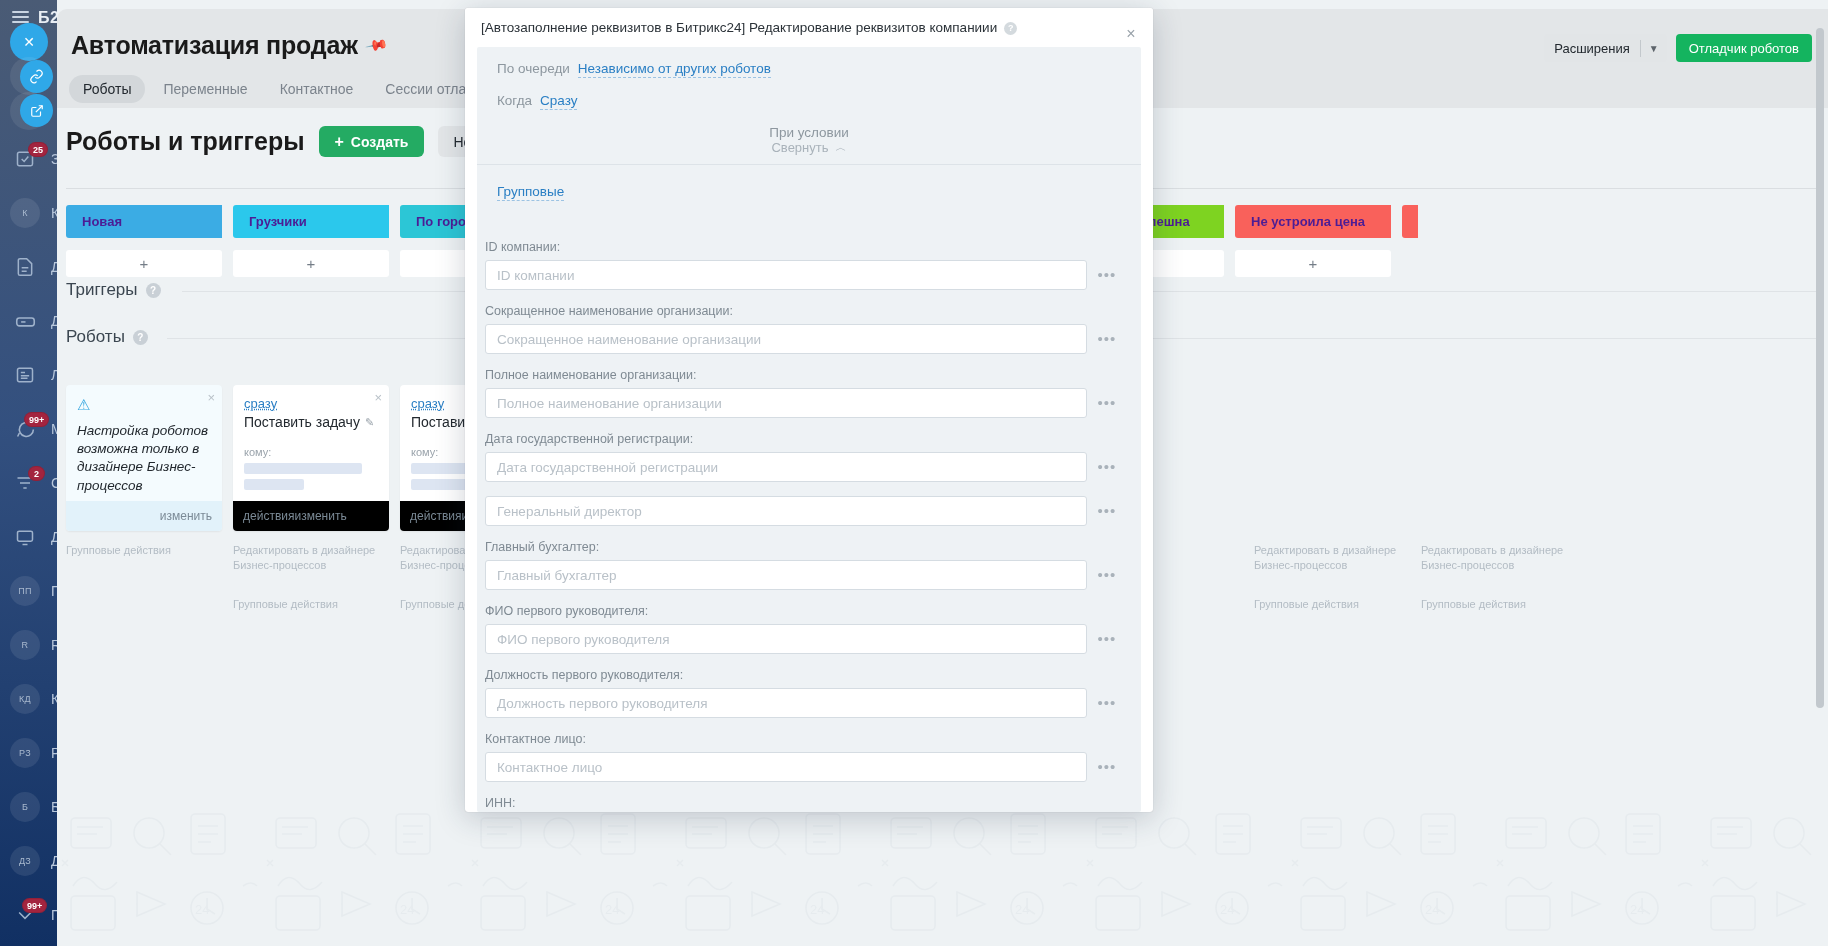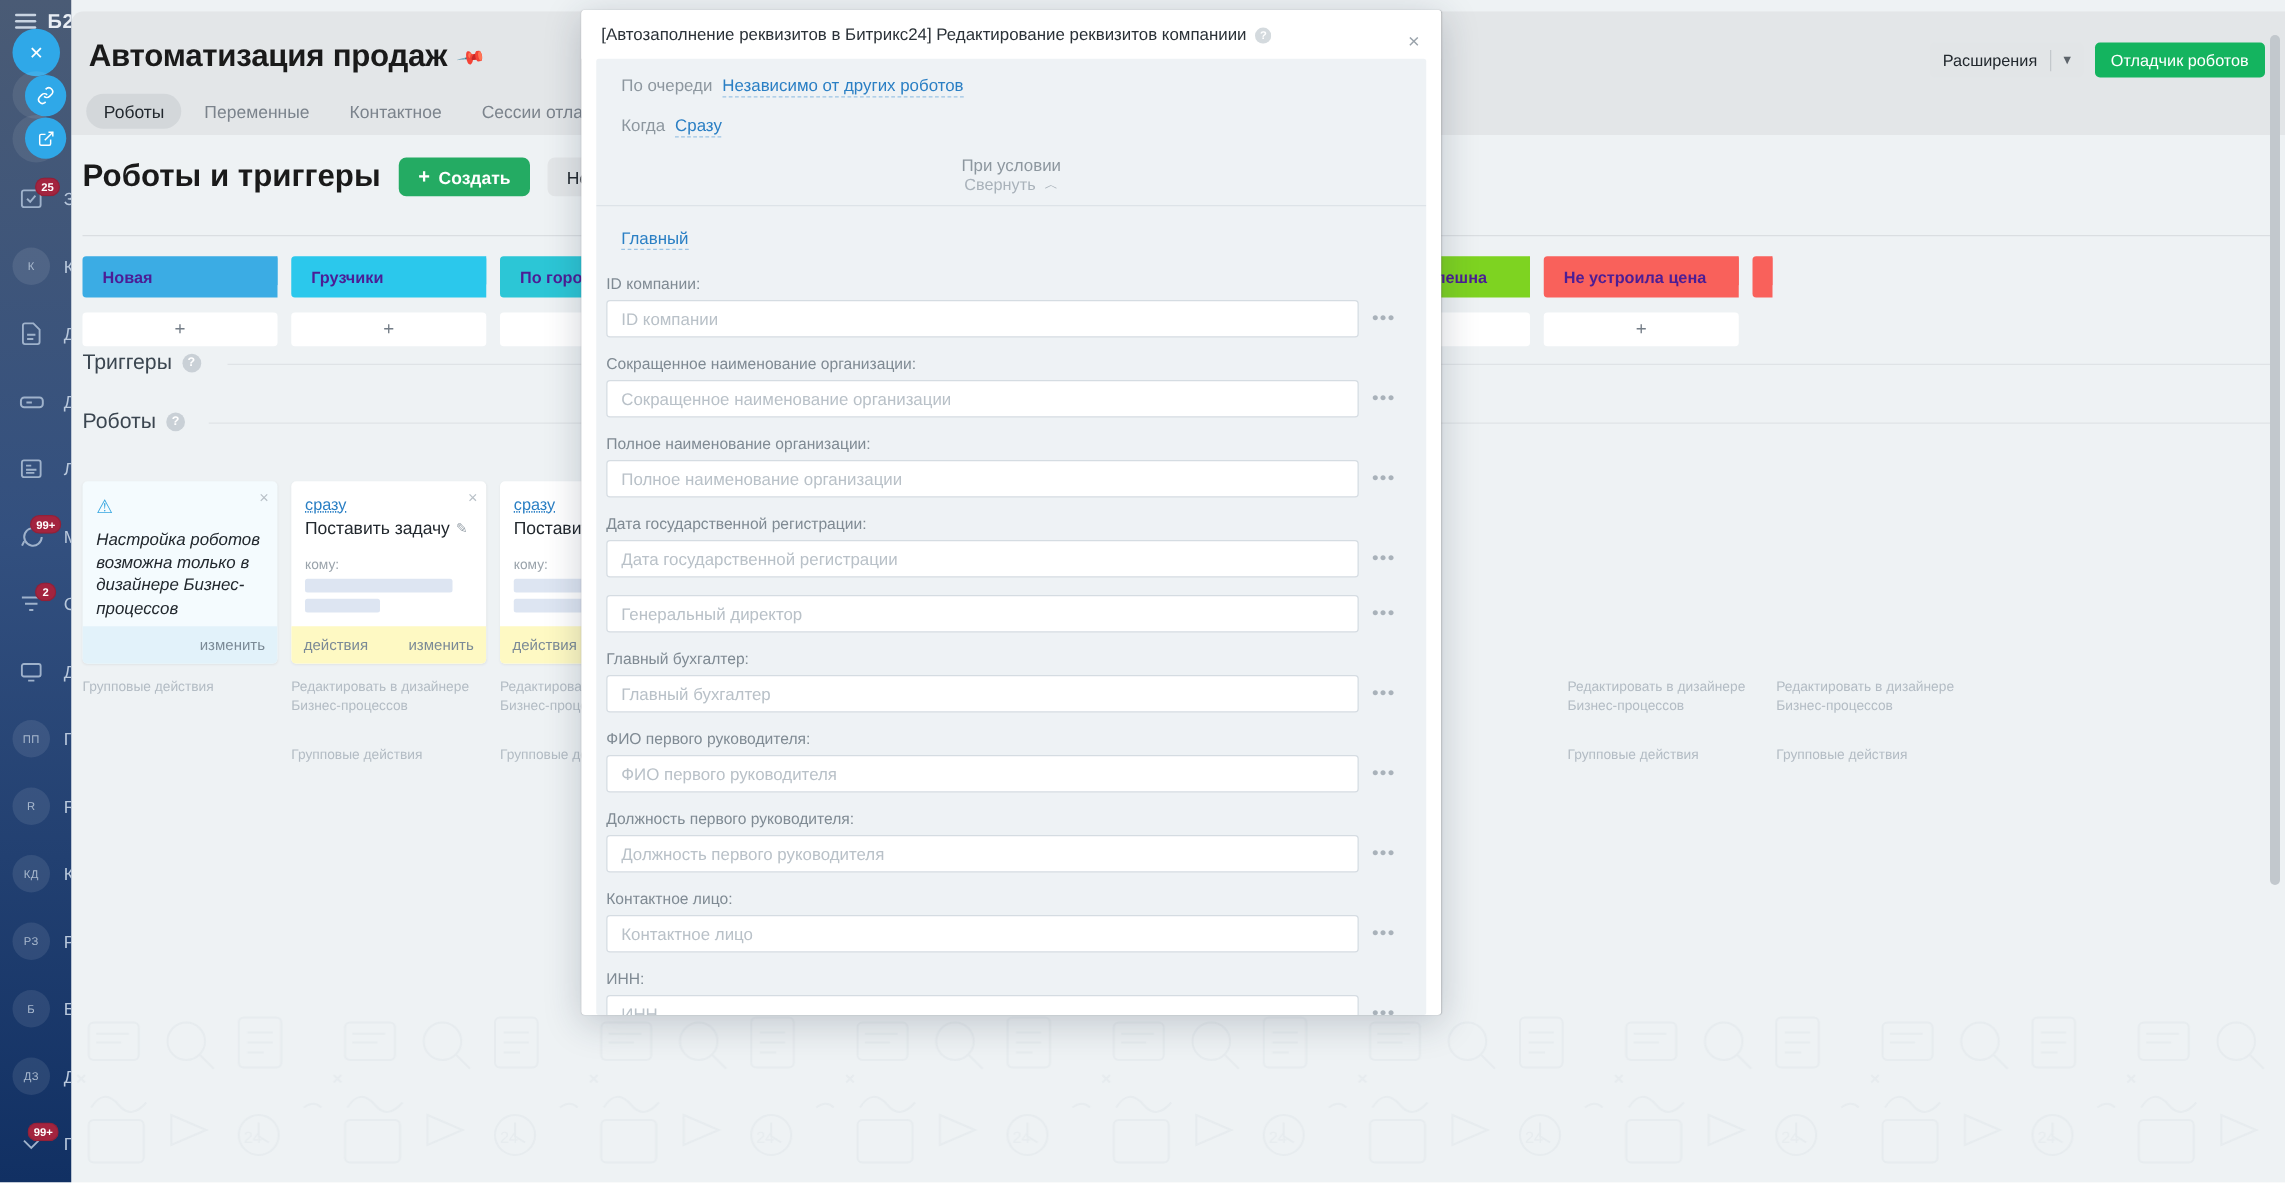--- a/index.html
+++ b/index.html
@@ -151,22 +151,22 @@
   }
   .rcard.info { background:#f4fbfe; }
   .rcard-body { padding:11px 11px 8px 11px; position:relative; min-height:113px;}
   .rcard-x { position:absolute; right:7px; top:5px; color:#b9c1c8; font-size:13px; }
   .rcard-when { color:#2a7fc4; font-size:13px; text-decoration:underline; text-decoration-style:dotted; }
   .rcard-name { color:#22282e; font-size:14px; margin-top:3px; display:flex; align-items:center; gap:5px;}
   .pencil { color:#9aa3ab; font-size:11px; }
   .rcard-sub { color:#9aa3ab; font-size:11px; margin-top:16px; }
   .blurbar { height:11px; border-radius:2px; background:#dde5f2; margin-top:5px; }
   .rcard-foot {
-    position:absolute; left:0; right:0; bottom:0; height:30px; background:#fef9c3;
-    display:flex; align-items:center; justify-content:space-between; padding:0 10px;
+    position:absolute; left:0; right:0; bottom:0; height:30px; background:#000000;
+    display:flex; align-items:center; padding:0 10px;
     font-size:12px; color:#7b8a96;
   }
   .rcard.info .rcard-foot { background:#e2f2fa; justify-content:flex-end; }
   .warn-ico { color:#38a7e0; font-size:15px; }
   .rcard-text { font-size:13.5px; color:#22282e; line-height:1.35; margin-top:8px;font-style:italic;}
 
   .under-links { position:absolute; display:flex; gap:11px; }
   .ul-col { width:156px; flex:0 0 156px; font-size:11px; color:#b3bcc4; line-height:1.4; }
   .ul-col .ga { margin-top:23px; }
 
@@ -214,21 +214,21 @@
     padding:0 20px 9px 20px; font-size:13.5px; color:#8d979f;
     border-bottom:1px solid #dde3e8; margin-bottom:0;flex-direction:column;
   }
   .cond-collapse { color:#a9b2ba; font-size:13px; display:flex; align-items:center; gap:7px; cursor:pointer;}
   .chev-up { font-size:11px; }
   .add-row { padding:17px 20px 0 20px; }
   .add-link {
     color:#2a7fc4; font-size:13.5px; border-bottom:1px dashed #9cc3e3; padding-bottom:1px; cursor:pointer;
   }
 
-  .fields { margin-top:20px; padding:0 20px 20px 8px; }
+  .fields { margin-top:40px; padding:0 20px 20px 8px; }
   .field { margin-bottom:14px; }
   .field-label { font-size:12.5px; color:#7f8a93; margin-bottom:6px; }
   .field-ctrl { display:flex; align-items:center; gap:6px; }
   .field-input {
     flex:1 1 auto; height:30px; background:#fff; border:1px solid #d5dce2; border-radius:3px;
     font-size:13.5px; color:#22282e; padding:0 11px; outline:none;
     font-family:"Liberation Sans","DejaVu Sans",sans-serif;
   }
   .field-input::placeholder { color:#b9c1c8; }
   .dots {
@@ -618,21 +618,21 @@
 
       <div class="cond-row">
         <span>При условии</span>
         <span class="cond-collapse">
           <span>Свернуть</span>
           <span class="chev-up">︿</span>
         </span>
       </div>
 
       <div class="add-row">
-        <span class="add-link">Главный</span>
+        <span class="add-link">Групповые</span>
       </div>
 
       <div class="fields">
 
         <div class="field">
           <div class="field-label">ID компании:</div>
           <div class="field-ctrl">
             <input class="field-input" type="text" placeholder="ID компании" style="">
             <span class="dots">•••</span>
           </div>

